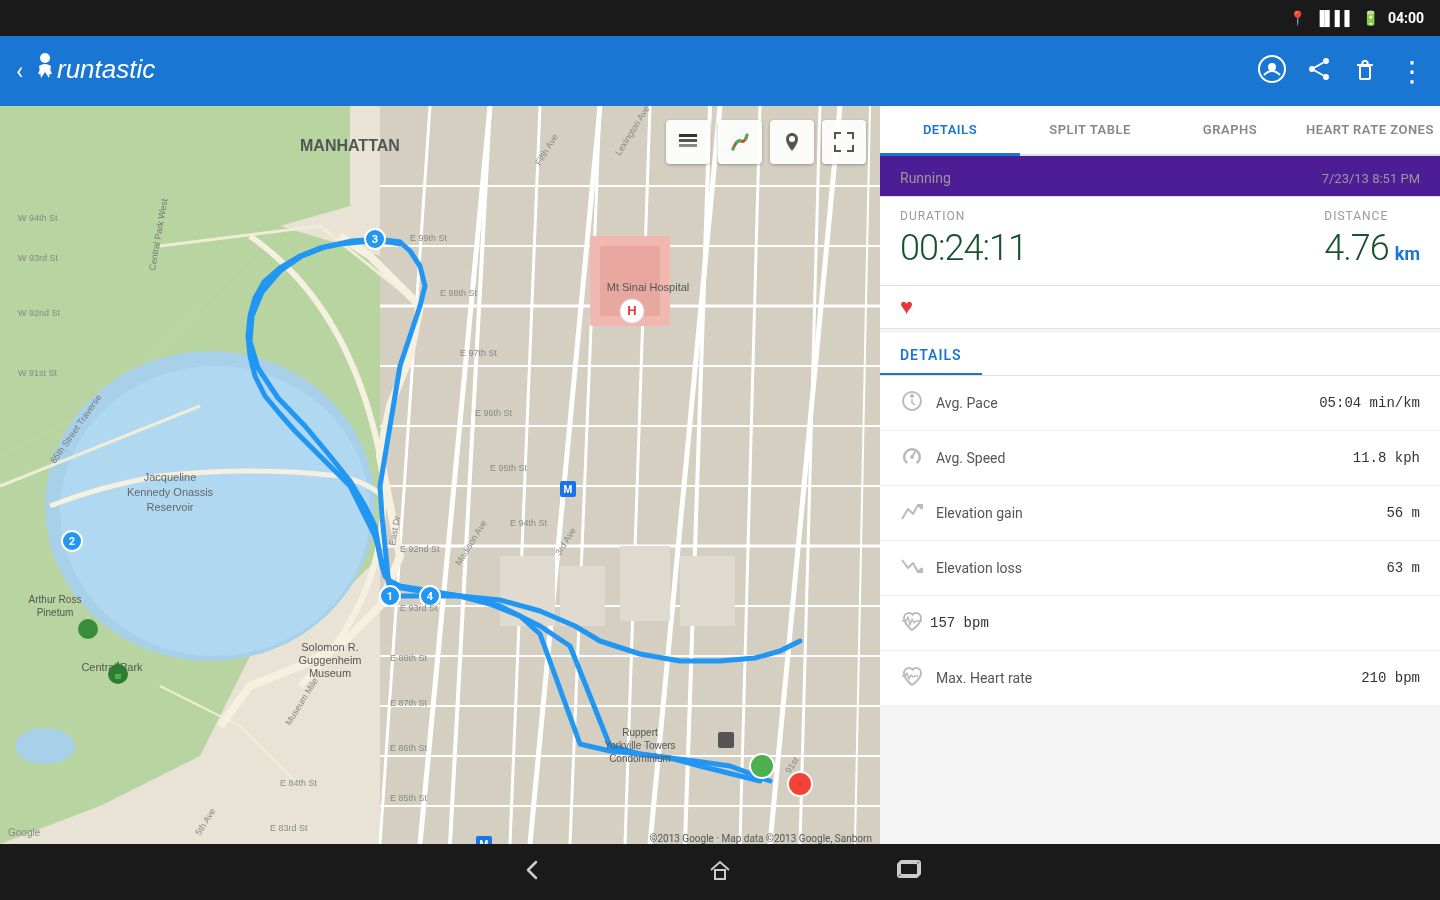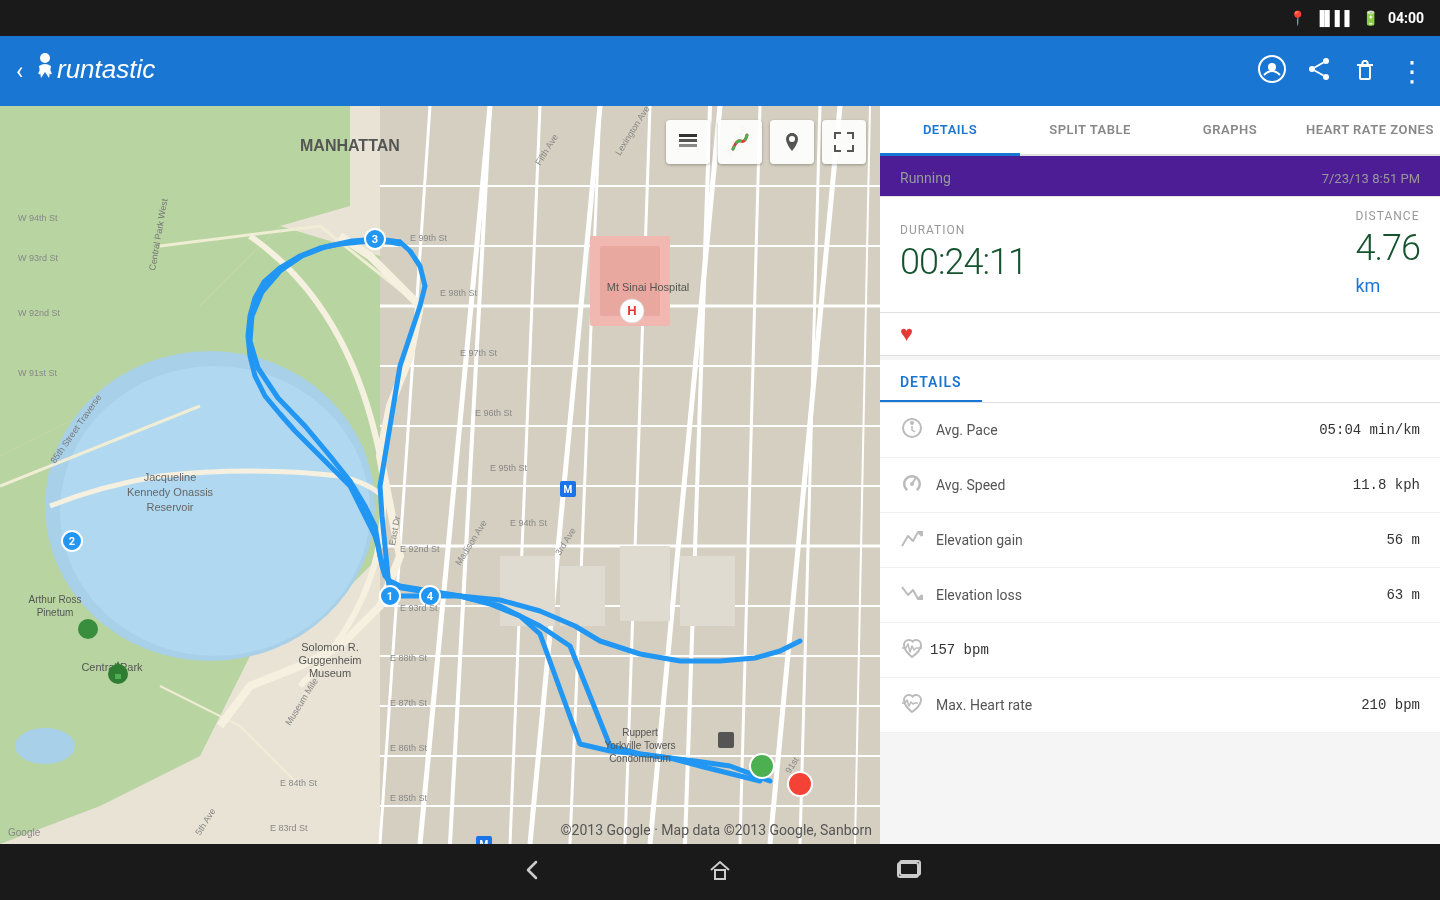--- a/index.html
+++ b/index.html
@@ -107,23 +107,23 @@
 
     
     #map-svg {
       width: 100%;
       height: 100%;
     }
 
     
     #map-copyright {
       position: absolute;
-      bottom: 6px;
+      bottom: 0;
       right: 8px;
-      font-size: 14px;
+      font-size: 10px;
       color: #555;
     }
 
     
     #right-panel {
       flex: 1;
       background: #f5f5f5;
       display: flex;
       flex-direction: column;
       overflow: hidden;
@@ -198,21 +198,21 @@
     }
     .stat-value {
       font-size: 36px;
       font-weight: 300;
       color: #14532d;
       letter-spacing: -1px;
     }
     .stat-unit {
       font-size: 18px;
       color: #1976d2;
-      font-weight: 400;
+      font-weight: 700;
     }
 
     
     #heart-icon-row {
       background: #fff;
       padding: 8px 20px 8px 20px;
       border-bottom: 1px solid #e0e0e0;
     }
     .heart-icon {
       color: #e53935;
@@ -619,21 +619,21 @@
         <span id="activity-date">7/23/13 8:51 PM</span>
       </div>
 
       <div id="stats-block">
         <div class="stat-item">
           <div class="stat-label">DURATION</div>
           <div class="stat-value">00:24:11</div>
         </div>
         <div class="stat-item">
           <div class="stat-label">DISTANCE</div>
-          <div style="display:flex; align-items:baseline; gap:6px;flex-direction:column;">
+          <div style="display:flex; align-items:baseline; gap:6px;">
             <div class="stat-value">4.76</div>
             <div class="stat-unit">km</div>
           </div>
         </div>
       </div>
 
       <div id="heart-icon-row">
         <span class="heart-icon">♥</span>
       </div>
 

